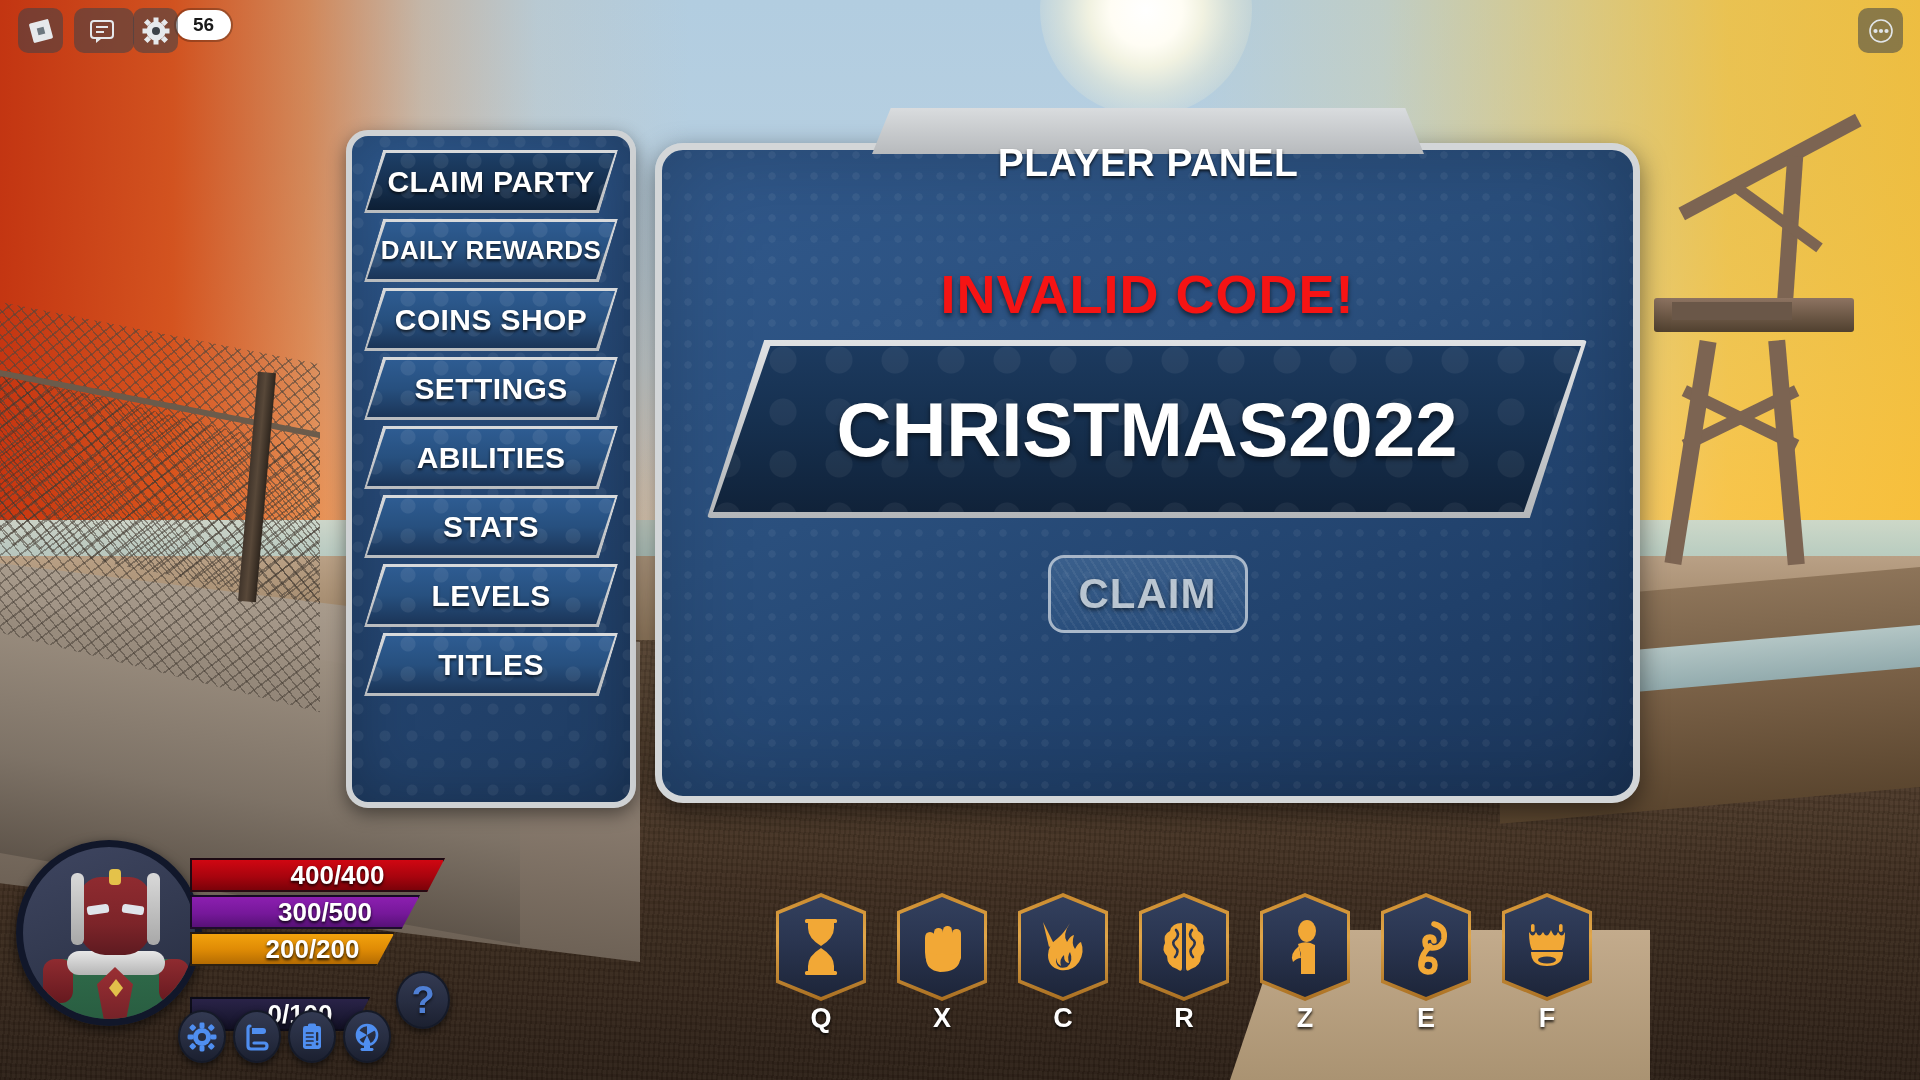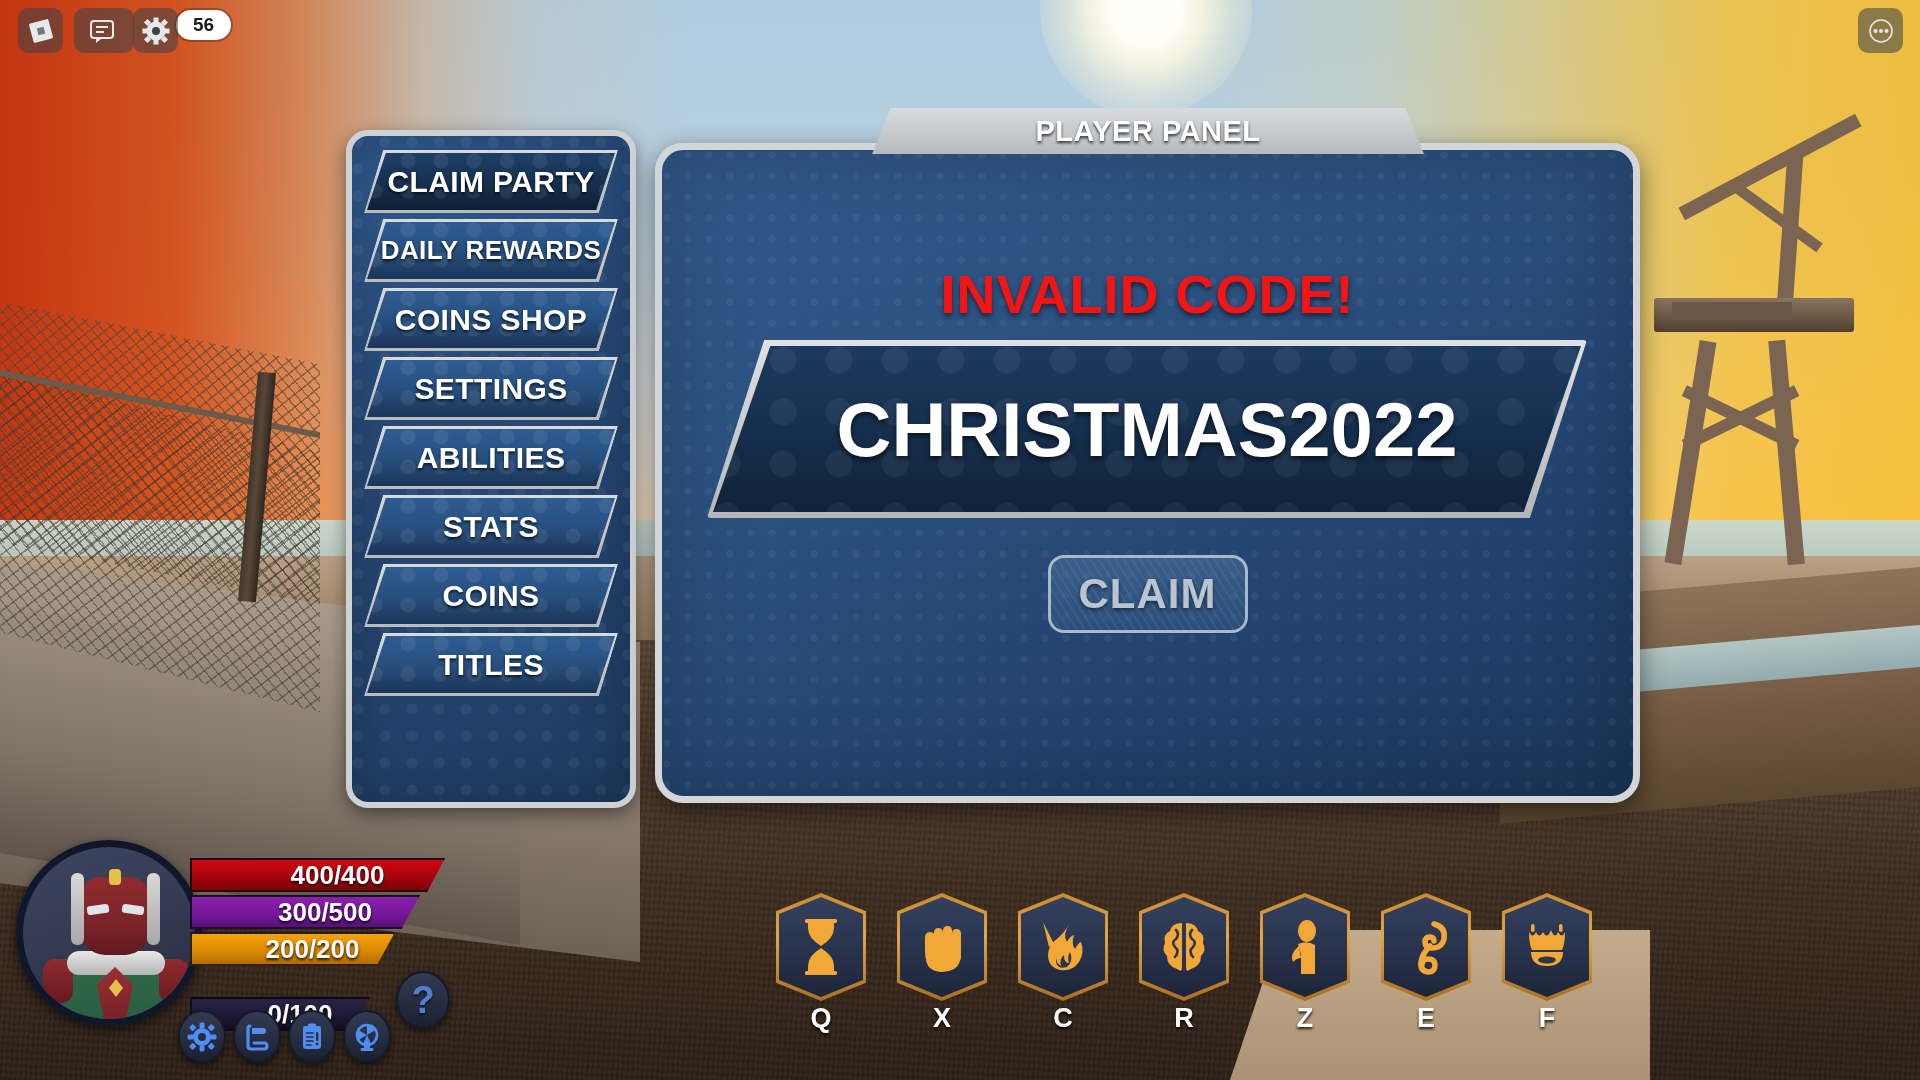--- a/index.html
+++ b/index.html
@@ -208,22 +208,23 @@
   }
   #panel-header .hinner{
     position:absolute; left:5px; right:5px; top:4px; bottom:0;
     background:linear-gradient(to bottom,#2b5party 0,#2b5588 0%,#1b3a60 100%);
     clip-path:polygon(3.4% 0, 96.6% 0, 100% 100%, 0% 100%);
     border-radius:5px 5px 0 0;
   }
   #panel-header .htext{
     position:relative; z-index:3; height:100%;
     display:flex; align-items:center; justify-content:center;
-    color:#fff; font-size:29px; font-weight:bold; letter-spacing:.5px;
+    color:#fff; font-size:39px; font-weight:bold; letter-spacing:.5px;
     text-shadow:0 2px 3px rgba(0,0,0,.75);
+    margin-top:32px;
   }
 
   #player-panel {
     position:absolute; left:655px; top:143px; width:985px; height:660px;
     border-radius:28px;
     background:linear-gradient(155deg,#31598c 0%,#2a4f7d 40%,#20406a 75%,#1b3559 100%);
     border:7px solid #d3d6d8;
     box-shadow:0 8px 26px rgba(0,0,0,.5), inset 0 0 90px rgba(0,0,0,.22);
     overflow:hidden;
   }
@@ -496,21 +497,21 @@
         <span class="lbl">ABILITIES</span>
       </div>
       <div class="menu-btn">
         <div class="shape"></div>
         <div class="inner"></div>
         <span class="lbl">STATS</span>
       </div>
       <div class="menu-btn">
         <div class="shape"></div>
         <div class="inner"></div>
-        <span class="lbl">COINS</span>
+        <span class="lbl">LEVELS</span>
       </div>
       <div class="menu-btn">
         <div class="shape"></div>
         <div class="inner"></div>
         <span class="lbl">TITLES</span>
       </div>
     </div>
 
   <div id="panel-header">
     <div class="hshape"></div>

